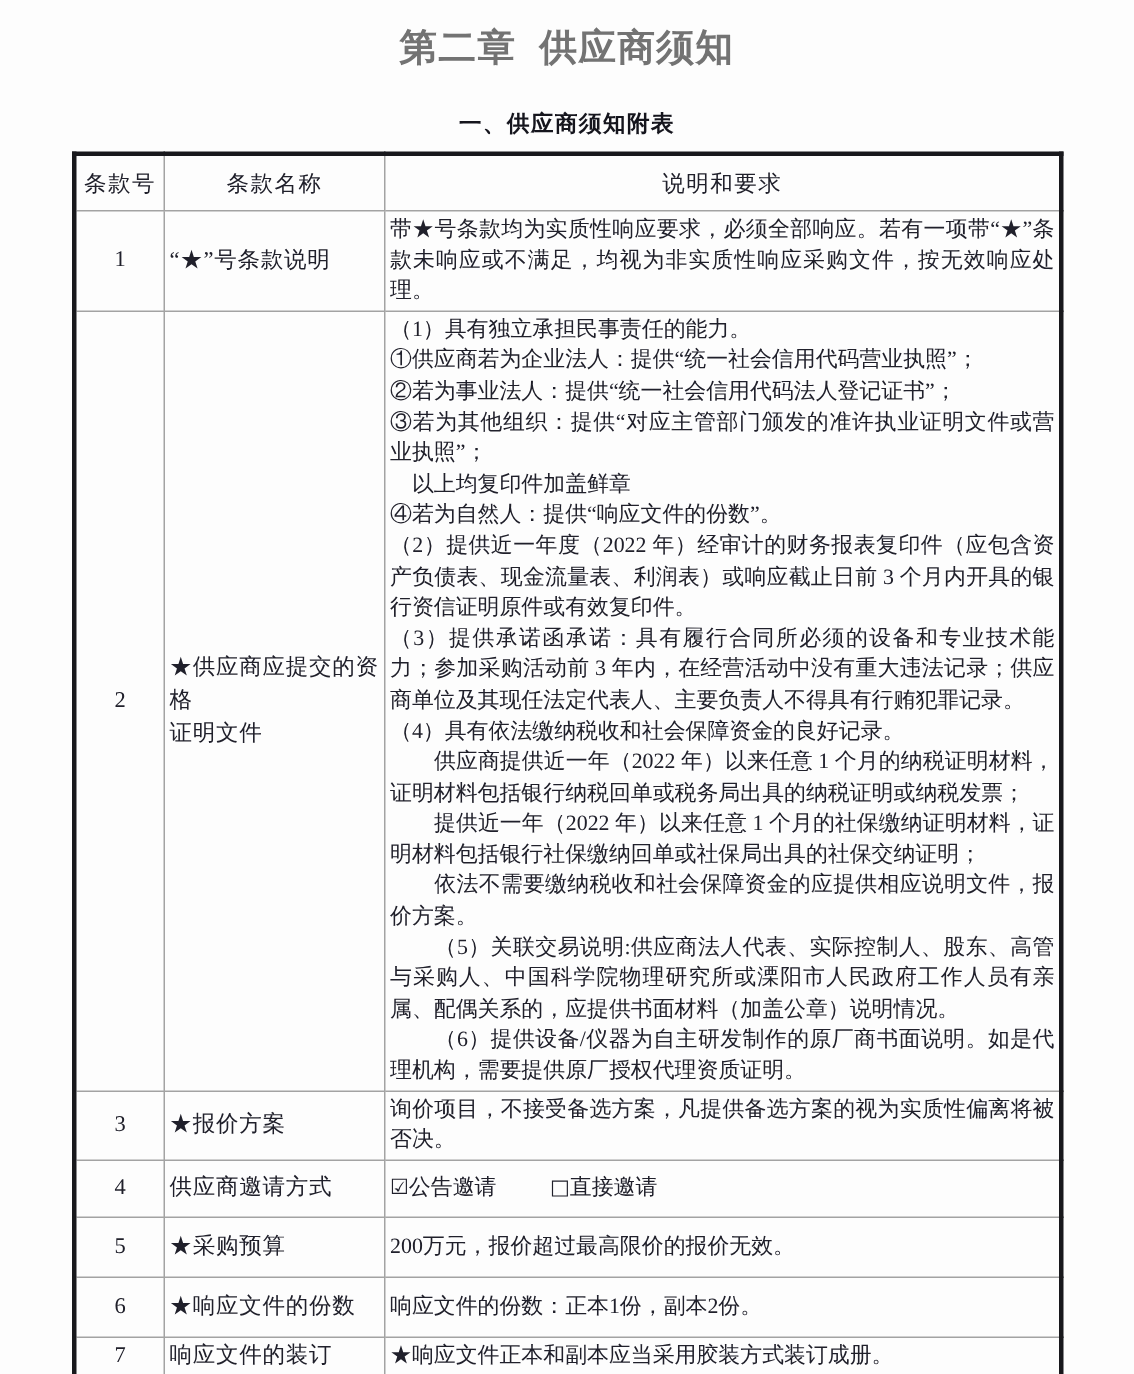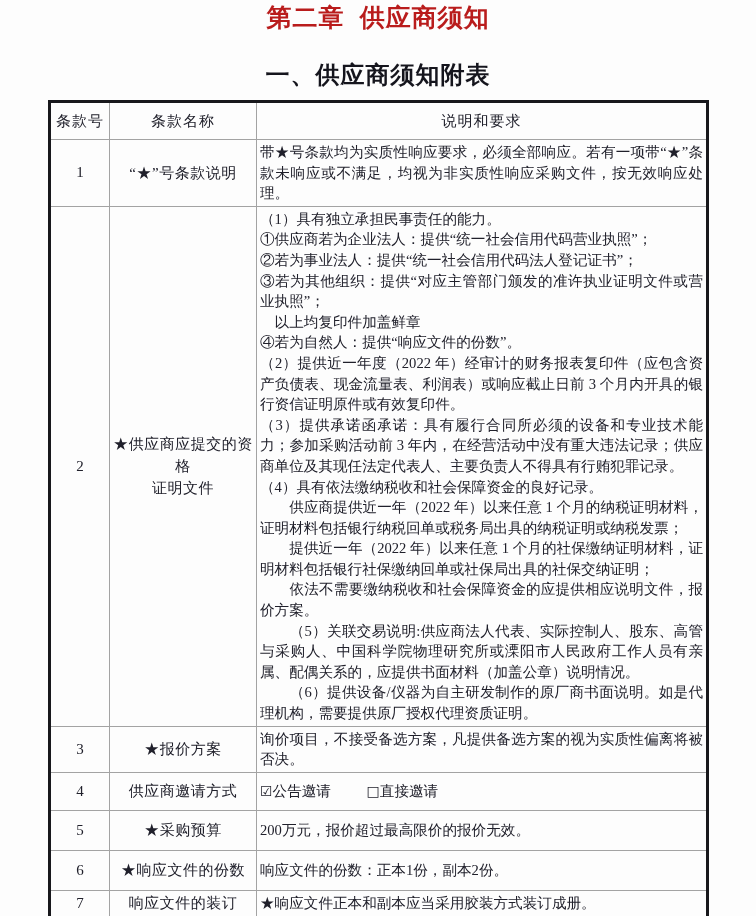--- a/index.html
+++ b/index.html
@@ -10,33 +10,33 @@
     width: 756px;
     height: 916px;
     background: #fdfdfd;
     color: #20202b;
     font-family: "Liberation Serif", "DejaVu Serif", serif;
     overflow: hidden;
     position: relative;
   }
   .page-title {
     margin: 0;
-    padding-top: 1px;
+    padding-top: 15px;
     text-align: center;
     font-size: 25px;
     font-weight: bold;
     letter-spacing: 1px;
     word-spacing: 8px;
-    color: #b91c1c;
+    color: #737373;
   }
   .page-subtitle {
     margin: 0;
     margin-top: 25px;
     text-align: center;
-    font-size: 24px;
+    font-size: 15px;
     font-weight: bold;
     letter-spacing: 1px;
     color: #15151d;
   }
   table.notice-table {
     margin: 9px 0 0 48px;
     width: 658px;
     table-layout: fixed;
     border-collapse: collapse;
     border: 3px solid #18181c;
@@ -57,21 +57,20 @@
     text-align: center;
     vertical-align: middle;
     letter-spacing: 1px;
   }
   td.no-cell {
     text-align: center;
     vertical-align: middle;
     font-size: 15px;
   }
   td.name-cell {
-    text-align: center;
     vertical-align: middle;
     white-space: pre-line;
     line-height: 22px;
     letter-spacing: 0.5px;
   }
   td.desc-cell {
     vertical-align: middle;
     font-size: 14.6px;
     line-height: 20.6px;
     text-align: justify;

